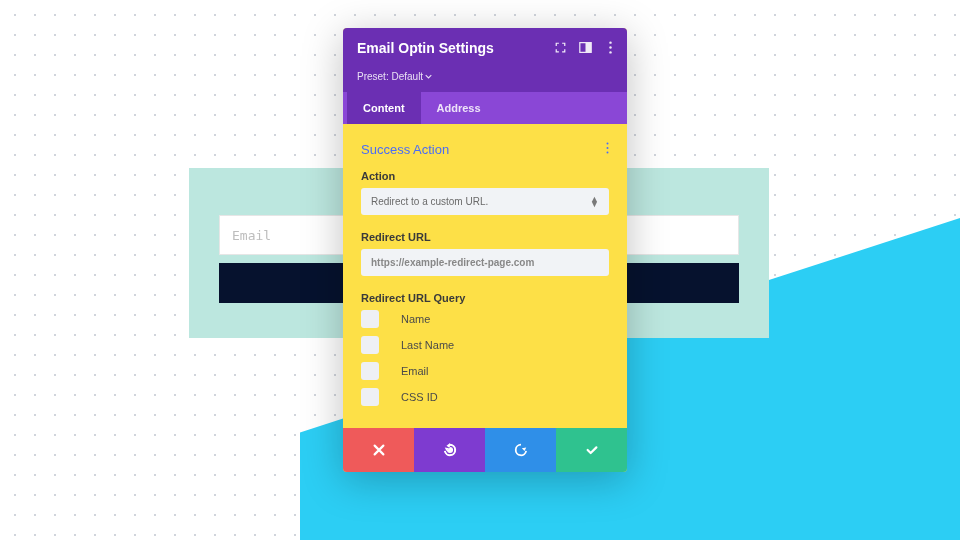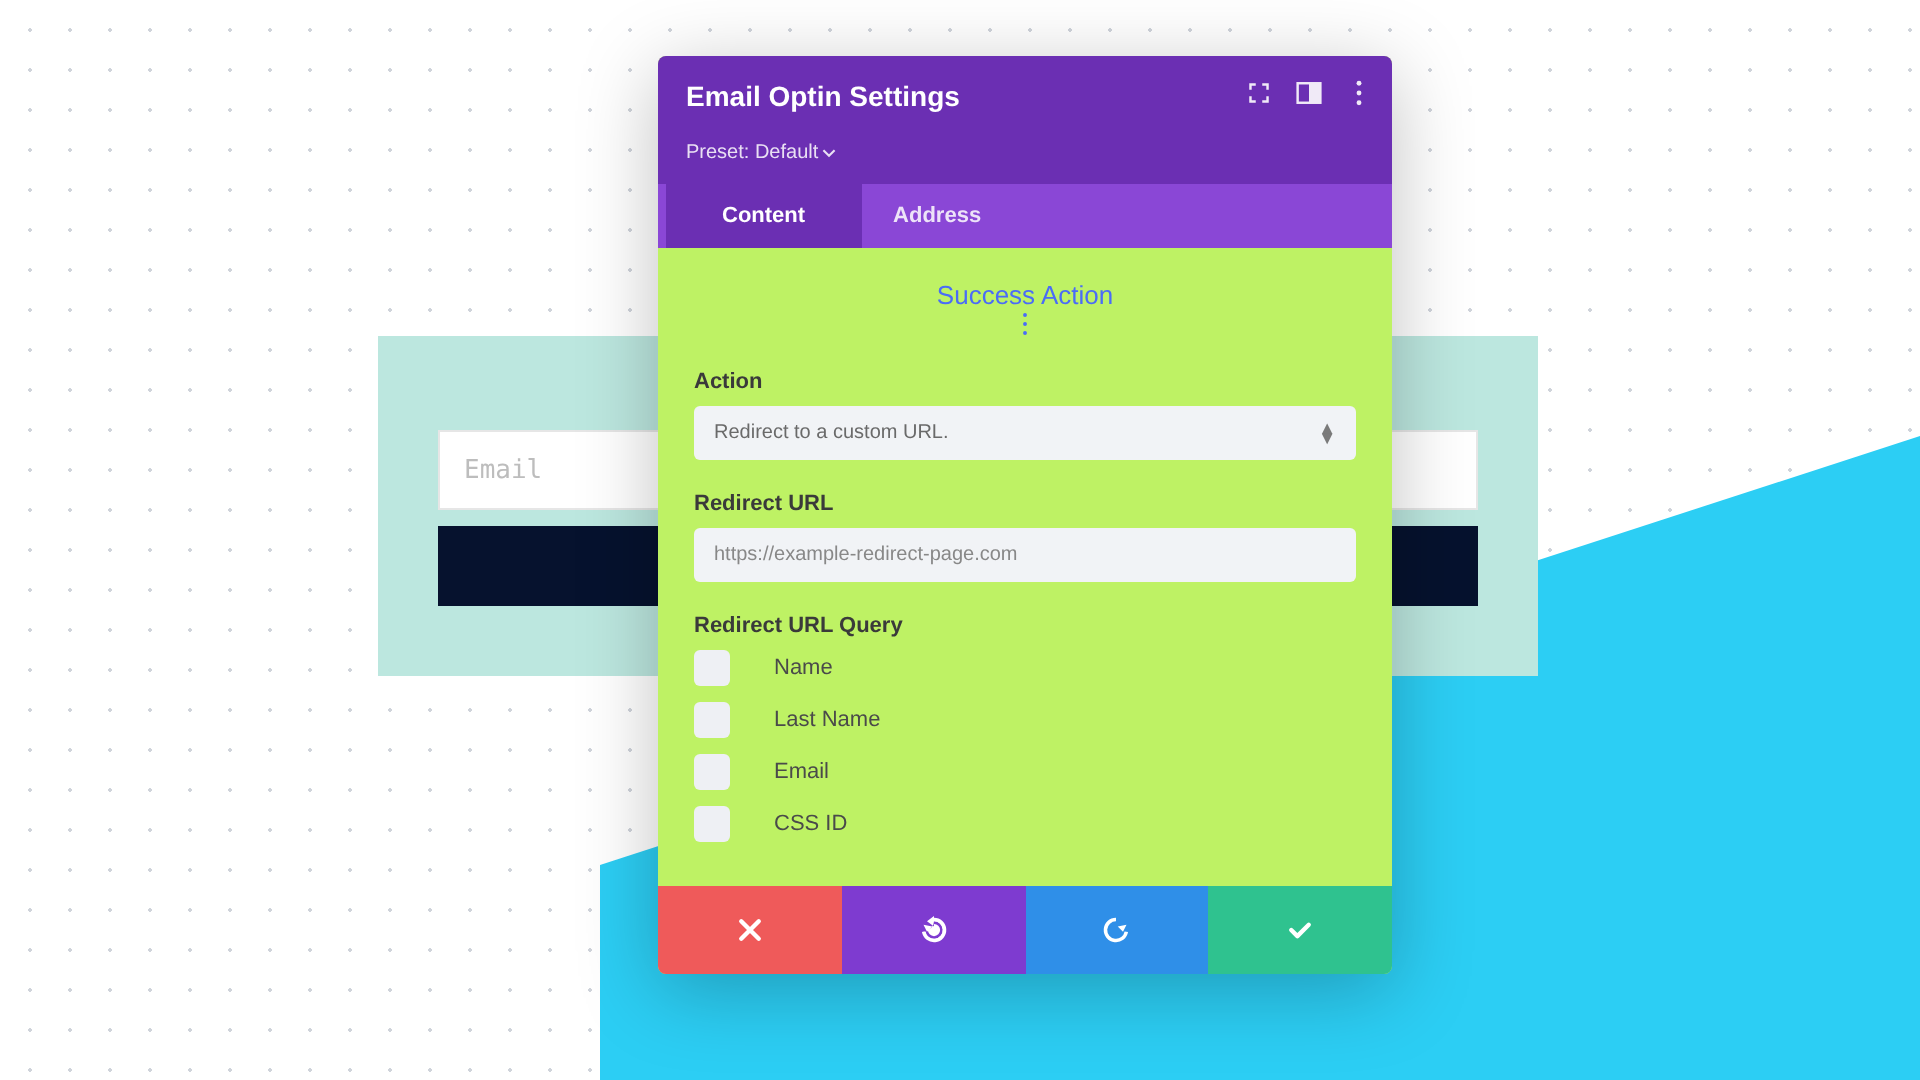--- a/index.html
+++ b/index.html
@@ -40,23 +40,23 @@
     font-family: monospace; font-size: 13px; color: #bdbdbd;
   }
   .teal-btn {
     position: absolute; left: 30px; right: 30px; top: 95px;
     height: 40px;
     background: #06122e;
   }
   
   .modal {
     position: absolute;
-    left: 329px; top: 28px;
-    width: 367px;
-    background: #bef264;
+    left: 343px; top: 28px;
+    width: 284px;
+    background: #fde047;
     box-shadow: 0 8px 40px rgba(0,0,0,.25);
     border-radius: 4px;
     overflow: hidden;
   }
   .mhead {
     background: #6b2fb3;
     color: #fff;
     padding: 12px 14px 8px;
     position: relative;
   }
@@ -68,40 +68,40 @@
     background: #8a47d6;
     display: flex;
     padding: 0 4px;
   }
   .mtab {
     color: #fff; font-size: 11px; font-weight: 600;
     padding: 10px 16px;
     cursor: pointer;
     opacity: .85;
   }
-  .mtab.active { background: #6b2fb3; opacity: 1; border-radius: 0; margin: 0; padding: 10px 28px;}
+  .mtab.active { background: #6b2fb3; opacity: 1; border-radius: 0; margin: 0; padding: 10px 16px;}
   .mtabs .mtab.active { position:relative; }
   .mbody { padding: 16px 18px 6px; }
-  .sect-head { display:flex; justify-content:space-between; align-items:center; margin-bottom:12px;flex-direction:column;}
+  .sect-head { display:flex; justify-content:space-between; align-items:center; margin-bottom:12px;}
   .sect-title { color: #4a6cf7; font-size: 13px; font-weight: 400; }
   .sect-menu svg { width:3px; height:12px; fill:#4a6cf7;}
   .flabel { font-size: 11px; font-weight: 700; color: #3a3a3a; margin-bottom: 6px; margin-top: 4px;}
   .sel {
     background: #f1f3f6; border: none;
     padding: 8px 10px; font-size: 10px; color: #6a6a6a;
     width: 100%;
     display:flex; justify-content:space-between; align-items:center;
     border-radius: 3px;
     gap: 46px;
   }
   .sel .updn { font-size:9px; color:#7a7a7a; line-height:.5; display:flex; flex-direction:column; gap:1px;}
   .txt {
     background: #f1f3f6; border:none;
     padding: 8px 10px; font-size: 10px; color:#888;
-    width:100%; border-radius:3px;
+    width:100%; border-radius:3px;font-weight:bold;
   }
   .gap { height:12px; }
   .chkrow { display:flex; align-items:center; gap:22px; margin-bottom:8px; }
   .chkbox { width:18px; height:18px; background:#eef0f4; border-radius:3px; }
   .chklabel { font-size:11px; color:#4a4a4a; }
   .mfoot { display:flex; }
   .fbtn {
     flex:1; height:44px; display:flex; align-items:center; justify-content:center;
     color:#fff;
   }

